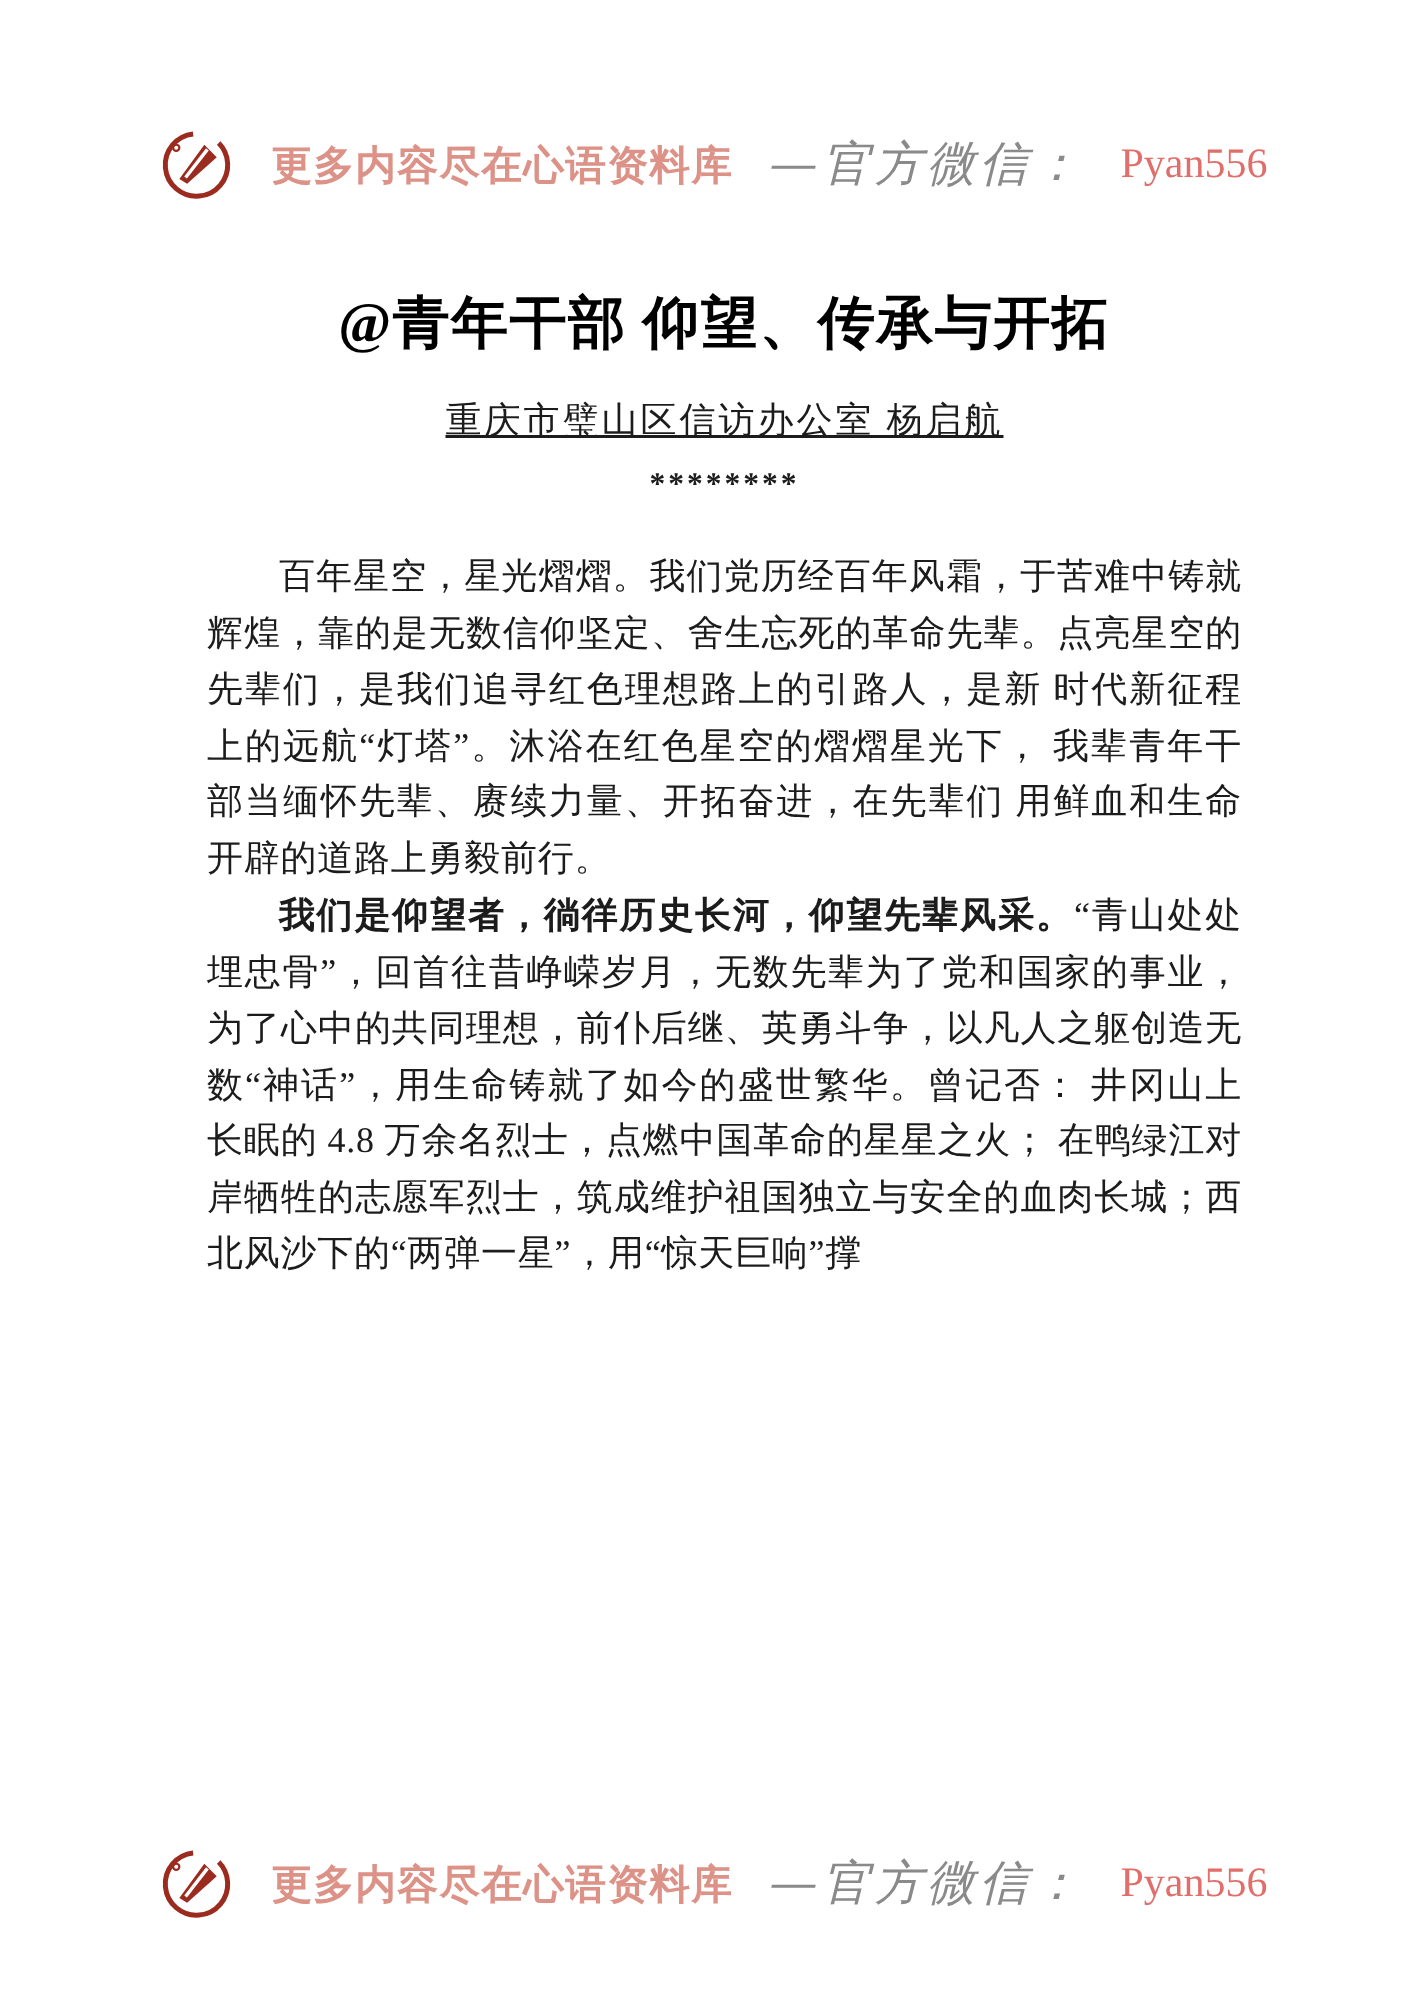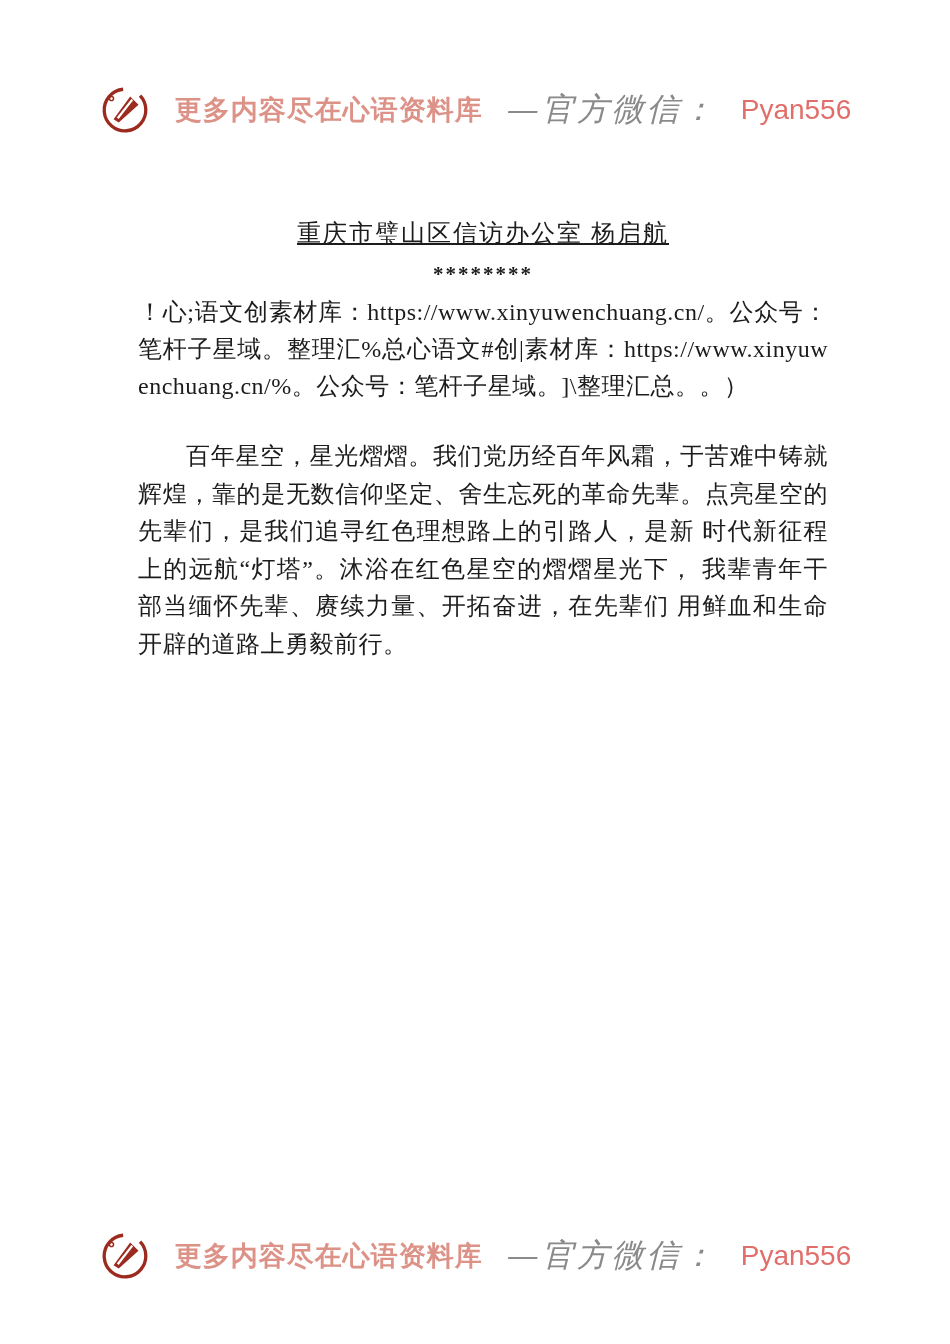--- a/index.html
+++ b/index.html
@@ -35,21 +35,21 @@
     font-family: "Liberation Serif", "DejaVu Serif", serif;
   }
   .sep {
     font-size: 32px;
     font-style: italic;
     font-family: "DejaVu Serif", serif;
     letter-spacing: 3px;
   }
   .wid {
     font-size: 28px;
-    font-family: Liberation Sans, sans-serif;
+    font-family: Liberation Serif, serif;
   }
 
   
   .doc {
     position: absolute;
     top: 192px;
     left: 138px;
     width: 690px;
   }
   .title {
@@ -110,26 +110,27 @@
       <path d="M14 34 L30 12 L38 20 L19 37 Z" fill="currentColor"></path>
       <line x1="32" y1="15" x2="18" y2="33" stroke="#ffffff" stroke-width="2.2"></line>
       <circle cx="12" cy="14" r="2" fill="none" stroke="currentColor" stroke-width="1.4"></circle>
     </svg>
     <span class="brand" style="color: rgb(221, 146, 136);">更多内容尽在心语资料库</span>
       <span class="sep" style="color: rgb(138, 138, 138);">—官方微信：</span>
       <span class="wid" style="color: rgb(224, 110, 106);">Pyan556</span>
   </div>
 
   <div class="doc">
+    <h1 class="title">@青年干部 仰望、传承与开拓</h1>
     <div class="byline">重庆市璧山区信访办公室 杨启航</div>
     <div class="stars">********</div>
-    <p class="source">！心;语文创素材库：https://www.xinyuwenchuang.cn/。公众号：笔杆子星域。整理汇%总心语文#创|素材库：https://www.xinyuwenchuang.cn/%。公众号：笔杆子星域。]\整理汇总。。）</p>
 
     <div class="body-text">
       <p class="para">百年星空，星光熠熠。我们党历经百年风霜，于苦难中铸就辉煌，靠的是无数信仰坚定、舍生忘死的革命先辈。点亮星空的先辈们，是我们追寻红色理想路上的引路人，是新 时代新征程上的远航“灯塔”。沐浴在红色星空的熠熠星光下， 我辈青年干部当缅怀先辈、赓续力量、开拓奋进，在先辈们 用鲜血和生命开辟的道路上勇毅前行。</p>
+      <p class="para"><b class="lead">我们是仰望者，徜徉历史长河，仰望先辈风采。</b><span>“青山处处埋忠骨”，回首往昔峥嵘岁月，无数先辈为了党和国家的事业，为了心中的共同理想，前仆后继、英勇斗争，以凡人之躯创造无数“神话”，用生命铸就了如今的盛世繁华。曾记否： 井冈山上长眠的 4.8 万余名烈士，点燃中国革命的星星之火； 在鸭绿江对岸牺牲的志愿军烈士，筑成维护祖国独立与安全的血肉长城；西北风沙下的“两弹一星”，用“惊天巨响”撑</span></p>
     </div>
   </div>
 
   <div class="watermark bottom">
     <svg class="logo" viewBox="0 0 50 50" style="color: rgb(156, 43, 31);">
       <circle cx="25" cy="25" r="20" fill="none" stroke="currentColor" stroke-width="3.2" stroke-dasharray="78 18" transform="rotate(40 25 25)"></circle>
       <path d="M14 34 L30 12 L38 20 L19 37 Z" fill="currentColor"></path>
       <line x1="32" y1="15" x2="18" y2="33" stroke="#ffffff" stroke-width="2.2"></line>
       <circle cx="12" cy="14" r="2" fill="none" stroke="currentColor" stroke-width="1.4"></circle>
     </svg>

